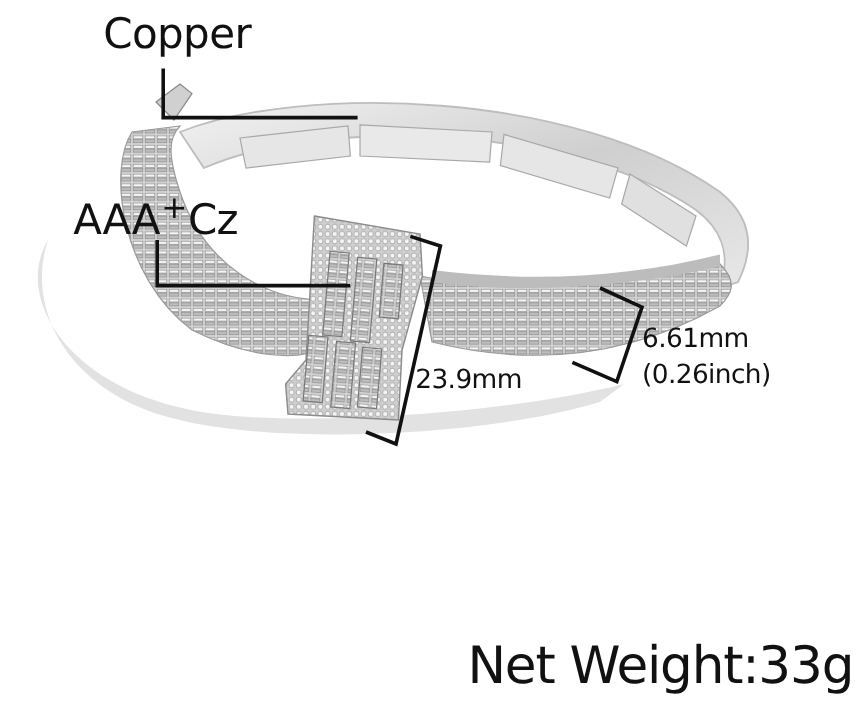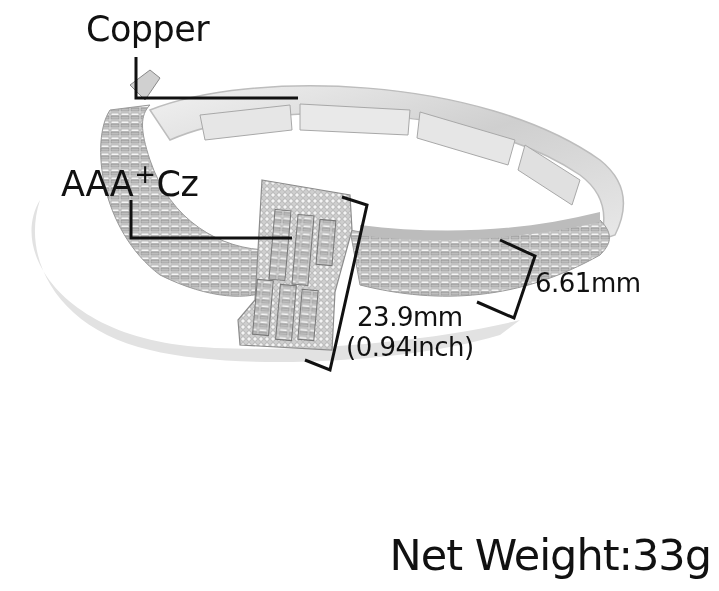--- a/index.html
+++ b/index.html
@@ -3,21 +3,21 @@
   <meta charset="utf-8">
   <style>
     html, body { margin: 0; padding: 0; background: #ffffff; }
     body { width: 719px; height: 591px; position: relative; overflow: hidden;
            font-family: "DejaVu Sans", "Liberation Sans", sans-serif; color: #111; }
     .stage { position: absolute; left: 0; top: 0; width: 719px; height: 591px; }
     .label { position: absolute; white-space: nowrap; color: #111; line-height: 1; letter-spacing: -0.5px; }
     .lbl-copper { left: 86px; top: 12px; font-size: 35px; }
     .lbl-cz { left: 61px; top: 167px; font-size: 35px; text-align: center; }
     .lbl-cz sup { font-size: 26px; position: relative; top: -6px; vertical-align: top; margin: 0 1px; }
-    .lbl-dim { font-size: 26px; line-height: 30px; text-align: left; }
+    .lbl-dim { font-size: 22px; line-height: 30px; text-align: left; }
     .lbl-dim1 { left: 346px; top: 302px; text-align: center; }
     .lbl-dim2 { left: 535px; top: 268px; }
     .lbl-weight { right: 8px; top: 534px; font-size: 43px; letter-spacing: -1px; }
     svg { position: absolute; left: 0; top: 0; }
   </style>
 </head>
 <body>
 
 <div class="stage">
   <svg width="719" height="591" viewBox="0 0 719 591">
@@ -74,21 +74,21 @@
       <polyline points="500,240 535,256 514,318 477,302"></polyline>
     </g>
   </svg>
 
   <div class="label lbl-copper">Copper</div>
 
   <div class="label lbl-cz"><span>AAA</span><sup>+</sup><span>Cz</span></div>
 
   <div class="label lbl-dim lbl-dim1">
     <div>23.9mm</div>
-    <div>(0.94inch)</div>
   </div>
 
   <div class="label lbl-dim lbl-dim2">
     <div>6.61mm</div>
+    <div>(0.26inch)</div>
   </div>
 
   <div class="label lbl-weight">Net Weight:33g</div>
 </div>
 
 </body></html>

